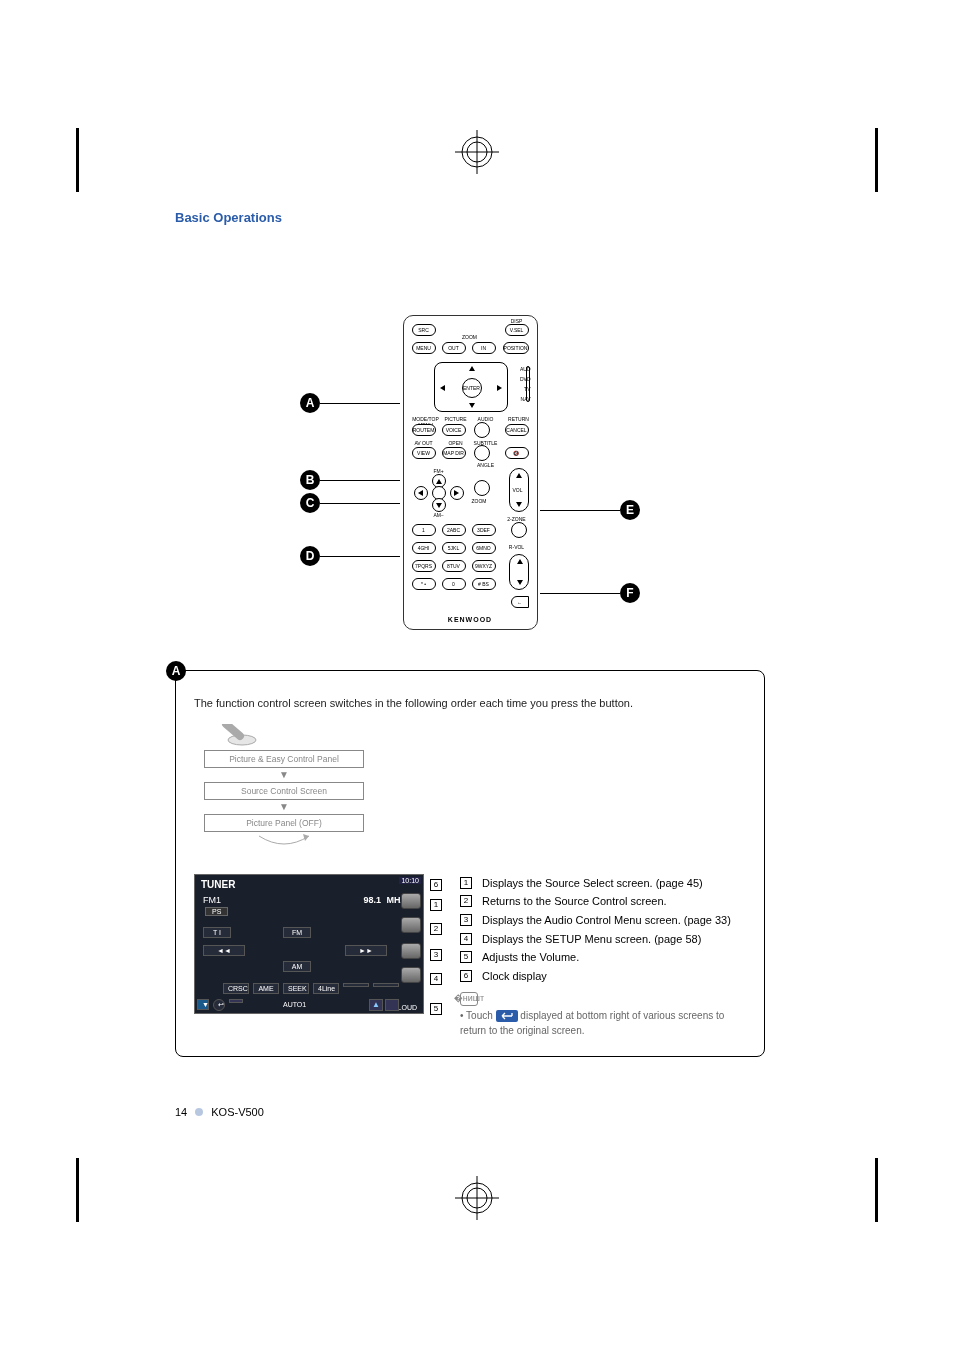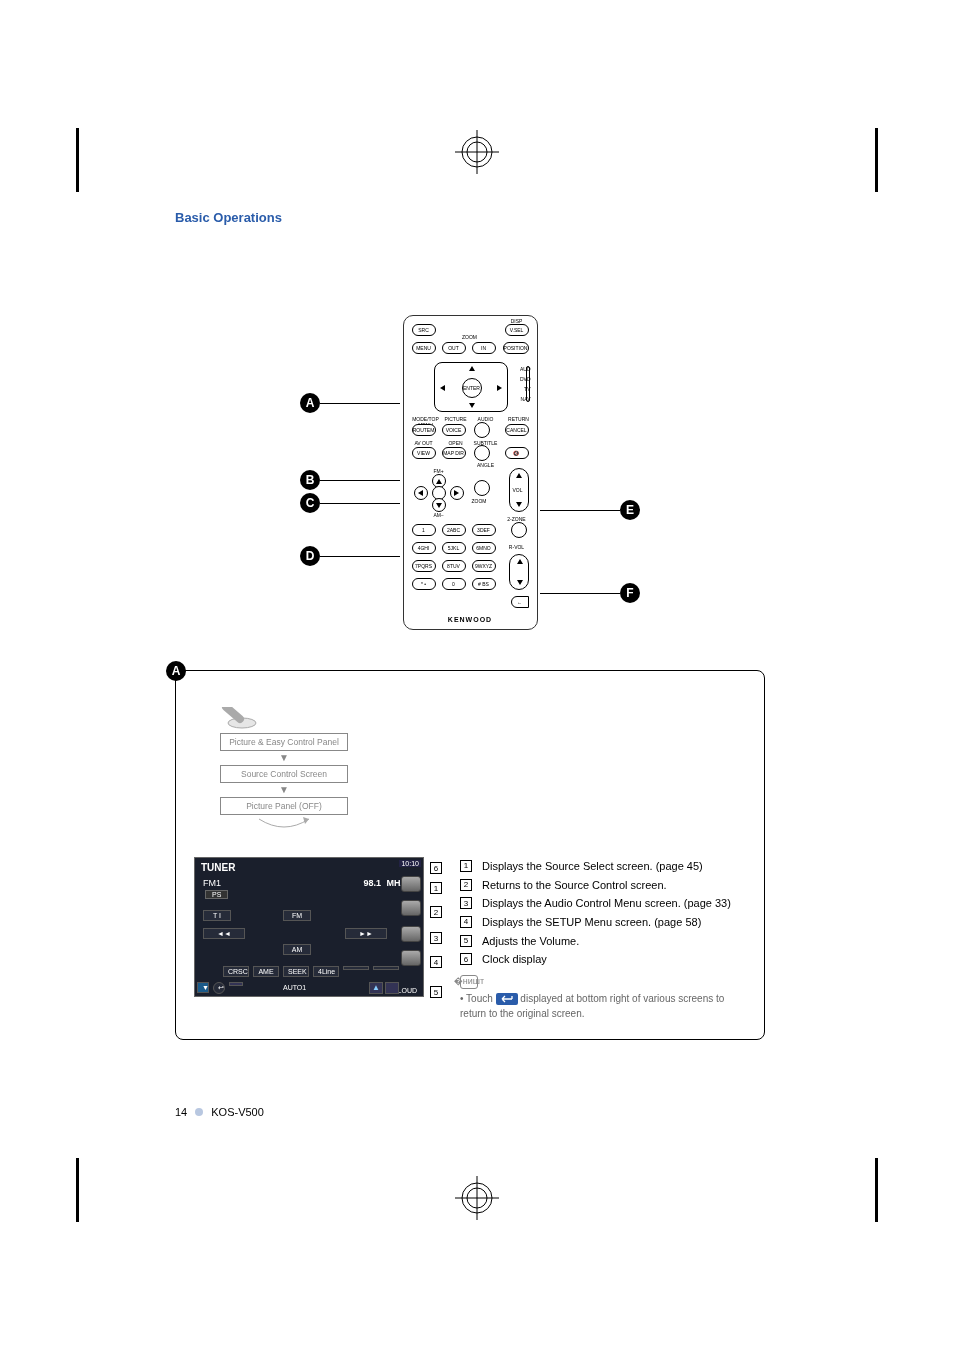--- a/index.html
+++ b/index.html
@@ -31,21 +31,21 @@
   .callout-line { position: absolute; height: 1px; background: #000; }
 
   .section-head { font-weight: bold; font-size: 13px; color: #000; margin: 6px 0 10px; }
   .sub-head { font-weight: bold; font-size: 12px; margin-bottom: 4px; }
   .body-text { font-size: 11px; line-height: 1.5; color: #222; }
 
   .topic-box { position: relative; border: 1px solid #000; border-radius: 8px; padding: 24px 18px 18px; margin-top: 12px; }
   .topic-callout { position: absolute; left: -10px; top: -10px; }
 
   .flow { margin: 12px 0 20px; width: 180px; }
-  .flow-box { border: 0.5px solid #888; font-size: 8.5px; color: #888; text-align: center; padding: 3px 4px; margin: 0 auto; width: 128px; }
+  .flow-box { border: 0.5px solid #888; font-size: 8.5px; color: #888; text-align: center; padding: 3px 4px; margin: 0 auto; width: 160px; }
   .flow-arrow { text-align: center; color: #888; font-size: 10px; line-height: 1; margin: 2px 0; }
 
   .two-col { display: flex; gap: 36px; align-items: flex-start; }
   .screenshot { width: 230px; height: 140px; background: #1a1f2c; border: 1px solid #666; position: relative; font-size: 8px; color: #fff; }
   .ss-title { position: absolute; top: 4px; left: 6px; font-weight: bold; font-size: 10px; }
   .ss-fm1 { position: absolute; top: 20px; left: 8px; font-size: 9px; }
   .ss-freq { position: absolute; top: 20px; right: 42px; font-size: 9px; font-weight: bold; }
   .ss-mhz { position: absolute; top: 20px; right: 18px; font-size: 9px; font-weight: bold; }
   .ss-ps { position: absolute; top: 32px; left: 10px; background: #333; border: 1px solid #666; padding: 0 6px; font-size: 7px; }
   .ss-btn { position: absolute; background: #262b39; border: 1px solid #555; padding: 1px 4px; font-size: 7px; text-align: center; }
@@ -204,20 +204,21 @@
       <div class="r-btn" style="left:68px; top:262px; width:24px; height:12px;"># BS</div>
       <div class="r-btn" style="right:8px; top:280px; width:18px; height:12px; border-radius:6px 0 0 6px;">←</div>
 
       <div class="r-txt" style="left:0; right:0; bottom:6px; text-align:center; font-size:7px; font-weight:bold; letter-spacing:1px;">KENWOOD</div>
     </div>
   </div>
 
 
   <div class="topic-box">
     <div class="callout topic-callout">A</div>
+    <div class="body-text">The function control screen switches in the following order each time you press the button.</div>
 
     <div class="flow">
       <svg width="60" height="24" style="display:block;margin:0 0 2px 12px;">
           <ellipse cx="36" cy="16" rx="14" ry="5" fill="#e6e6e6" stroke="#aaa"></ellipse>
           <path d="M20 0 L34 12" stroke="#aaa" stroke-width="8" stroke-linecap="round" fill="none"></path>
         </svg>
       <div class="flow-box">Picture &amp; Easy Control Panel</div>
       <div class="flow-arrow">▼</div>
       <div class="flow-box">Source Control Screen</div>
       <div class="flow-arrow">▼</div>

